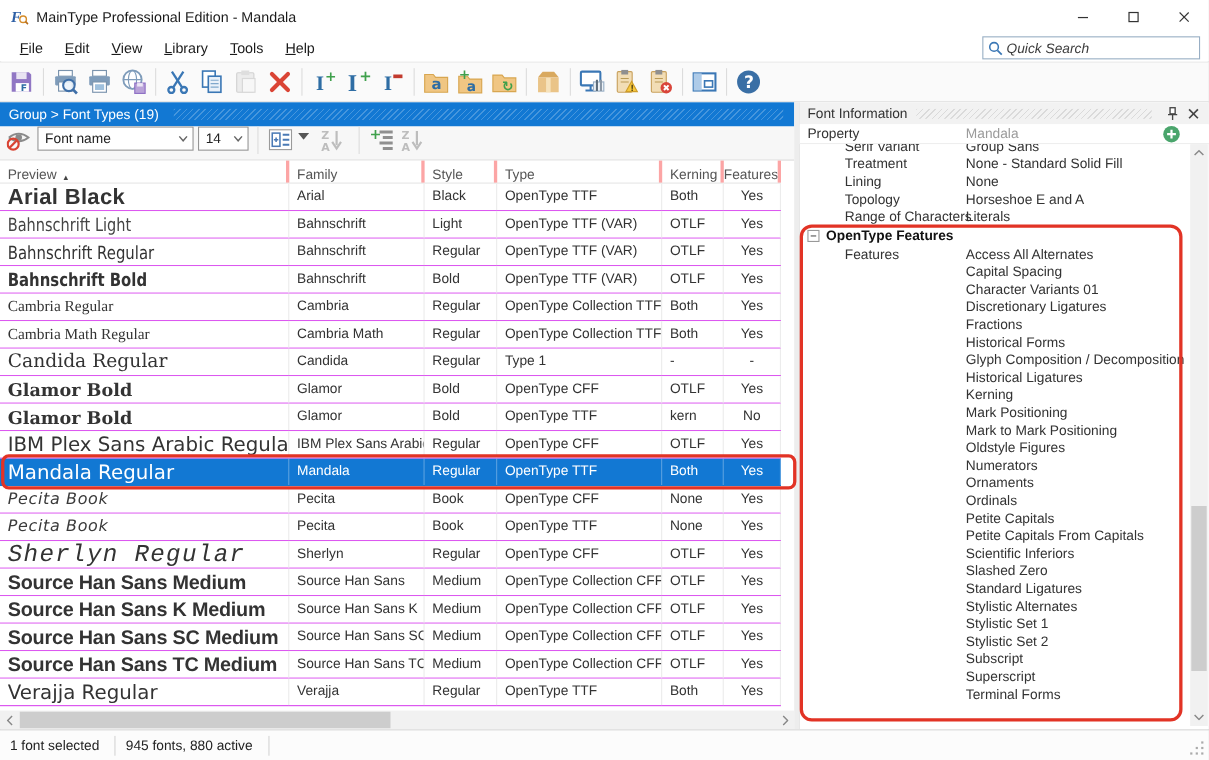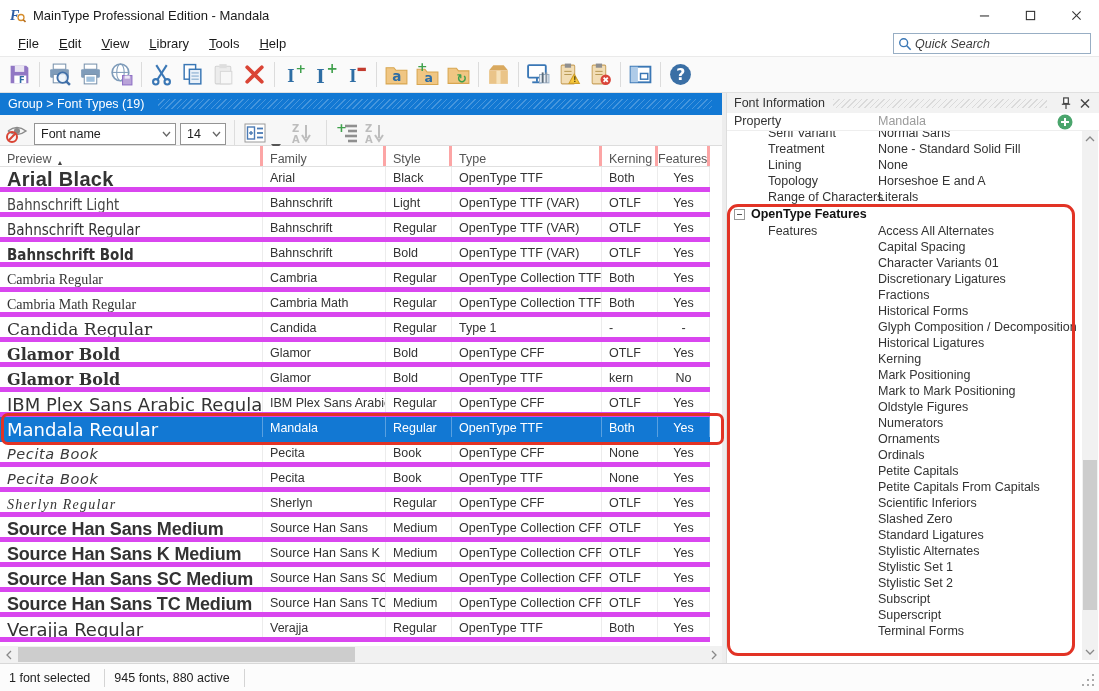--- a/index.html
+++ b/index.html
@@ -32,54 +32,54 @@
   #toolbar-icons{display:flex;align-items:center;padding-left:4px}
   .tbtn{width:31px;height:30px;display:flex;align-items:center;justify-content:center;border-radius:2px}
   .tbtn svg{width:25px;height:25px}
   .tbtn.disabled{opacity:.6}
   .tsep{width:1px;height:25px;background:#dcdcdc;margin:0 4px}
 
   
   #left-panel{position:absolute;left:0;top:93px;width:722px;height:570px;background:#fff}
   .lp-header{position:absolute;left:0;top:0;width:100%;height:22px;background:var(--accent,#1278d3);color:#fff;font-size:12.5px;display:flex;align-items:center;padding-left:8px}
   .hatch-blue{flex:1;height:10px;margin:0 10px 0 14px;background:repeating-linear-gradient(135deg,rgba(255,255,255,.22) 0 1px,transparent 1px 4px)}
-  .filter-bar{position:absolute;top:22px;left:0;width:100%;height:31px;background:#f7f7f7;border-bottom:1px solid #ddd;display:flex;align-items:flex-end;padding-left:6px}
+  .filter-bar{position:absolute;top:22px;left:0;width:100%;height:31px;background:#f7f7f7;border-bottom:1px solid #ddd;display:flex;align-items:flex-start;padding-left:6px}
   .fb-icon{width:24px;height:24px;margin-right:4px;flex:0 0 auto}
   .fb-icon svg{width:24px;height:24px}
   .combo{height:22px;border:1px solid #949494;background:#fff;display:flex;align-items:center;font-size:12.5px;color:#222;padding-left:6px;position:relative;flex:0 0 auto}
   .combo-field{width:142px}
   .combo-size{width:46px;margin-left:4px}
   .caret{position:absolute;right:4px;width:9px;height:6px;display:flex}
   .caret svg{width:9px;height:6px}
   .fsep{width:1px;height:25px;background:#ddd;margin:0 8px;flex:0 0 auto}
   .fb-caret{width:10px;height:7px;margin:0 9px 0 0;flex:0 0 auto}
   .fb-caret svg{width:10px;height:7px}
 
   
   #tbl-head{position:absolute;top:53px;left:0;width:710px;height:21px;display:flex;background:#fff;border-bottom:1px solid #e0e0e0}
   .th{font-size:12.5px;color:#555;padding-left:7px;border-right:3px solid #fca5a5;display:flex;align-items:flex-end;overflow:hidden;white-space:nowrap}
   .sortarrow{font-size:7px;margin-left:5px;color:#444}
   #tbl-body{position:absolute;top:74px;left:0;width:710px}
-  .trow{display:flex;height:25px;border-bottom:5px solid #d946ef;background:#fff}
+  .trow{display:flex;height:25px;border-bottom:1px solid #d946ef;background:#fff}
   .td{padding-left:7px;border-right:1px solid #ececec;font-size:12.5px;color:#333;line-height:23px;white-space:nowrap;overflow:hidden}
   .trow.sel{background:var(--accent,#1278d3);border-bottom-color:transparent}
   .trow.sel .td{color:#fff;border-right-color:rgba(255,255,255,.3)}
   .c0{width:263px}.c1{width:123px}.c2{width:66px}.c3{width:150px}.c4{width:56px}.c5{width:52px;text-align:center;padding-left:0}
   .pvt{display:inline-block;line-height:25px;vertical-align:top}
   .pv-heavy .pvt{font-family:"Liberation Sans",sans-serif;font-weight:900;font-size:20px;letter-spacing:.3px}
   .pv-condlight .pvt{font-family:"DejaVu Sans",sans-serif;font-size:16.5px;transform:scaleX(.8);transform-origin:0 50%;color:#444}
   .pv-cond .pvt{font-family:"DejaVu Sans",sans-serif;font-size:16.5px;transform:scaleX(.82);transform-origin:0 50%;color:#333}
   .pv-condbold .pvt{font-family:"DejaVu Sans",sans-serif;font-weight:700;font-size:16.5px;transform:scaleX(.82);transform-origin:0 50%}
   .pv-serif .pvt{font-family:"Liberation Serif",serif;font-size:14px}
   .pv-serif2 .pvt{font-family:"DejaVu Serif",serif;font-size:17px}
   .pv-slab .pvt{font-family:"DejaVu Serif",serif;font-weight:700;font-size:16px}
   .pv-plex .pvt{font-family:"DejaVu Sans",sans-serif;font-size:18px}
   .pv-rounded .pvt{font-family:"DejaVu Sans",sans-serif;font-size:18px}
   .pv-script .pvt{font-family:"DejaVu Sans",sans-serif;font-style:italic;font-size:14.5px;letter-spacing:.6px;color:#3a3a3a}
-  .pv-script2 .pvt{font-family:Liberation Serif, serif;font-style:italic;font-size:14px;letter-spacing:1.2px}
+  .pv-script2 .pvt{font-family:Liberation Mono, monospace;font-style:italic;font-size:22px;letter-spacing:1.2px}
   .pv-han .pvt{font-family:"Liberation Sans",sans-serif;font-weight:700;font-size:18px;letter-spacing:-.2px}
   .pv-vera .pvt{font-family:"DejaVu Sans",sans-serif;font-size:18px}
 
   
   .hscroll{position:absolute;left:0;top:553px;width:722px;height:17px;background:#f1f1f1}
   .harrow{position:absolute;top:0;width:17px;height:17px;display:flex;align-items:center;justify-content:center}
   .harrow svg{width:6px;height:10px}
   .harrow.left{left:0}.harrow.right{right:0}
   .hthumb{position:absolute;left:18px;top:1px;width:337px;height:15px;background:#cdcdcd}
 
@@ -619,21 +619,21 @@
       <span class="rc-val">Mandala</span>
       <span class="rc-plus"><svg viewBox="0 0 16 16">
             <circle cx="8" cy="8" r="7.5" fill="#4aa56c"></circle>
             <g stroke="#fff" stroke-width="2">
               <line x1="8" y1="4" x2="8" y2="12"></line>
               <line x1="4" y1="8" x2="12" y2="8"></line>
             </g>
           </svg></span>
     </div>
     <div class="rp-body" id="rp-body">
-        <div class="prow clipped"><span class="pn">Serif Variant</span><span class="pvl">Normal Sans</span></div>
+        <div class="prow clipped"><span class="pn">Serif Variant</span><span class="pvl">Group Sans</span></div>
         <div class="prow"><span class="pn">Treatment</span><span class="pvl">None - Standard Solid Fill</span></div>
         <div class="prow"><span class="pn">Lining</span><span class="pvl">None</span></div>
         <div class="prow"><span class="pn">Topology</span><span class="pvl">Horseshoe E and A</span></div>
         <div class="prow"><span class="pn">Range of Characters</span><span class="pvl">Literals</span></div>
         <div class="ghead">
           <span class="minusbox"></span>
           <span>OpenType Features</span>
         </div>
         <div class="frow"><span class="pn">Features</span><span class="pvl">Access All Alternates</span></div>
         <div class="frow"><span class="pn"></span><span class="pvl">Capital Spacing</span></div>

